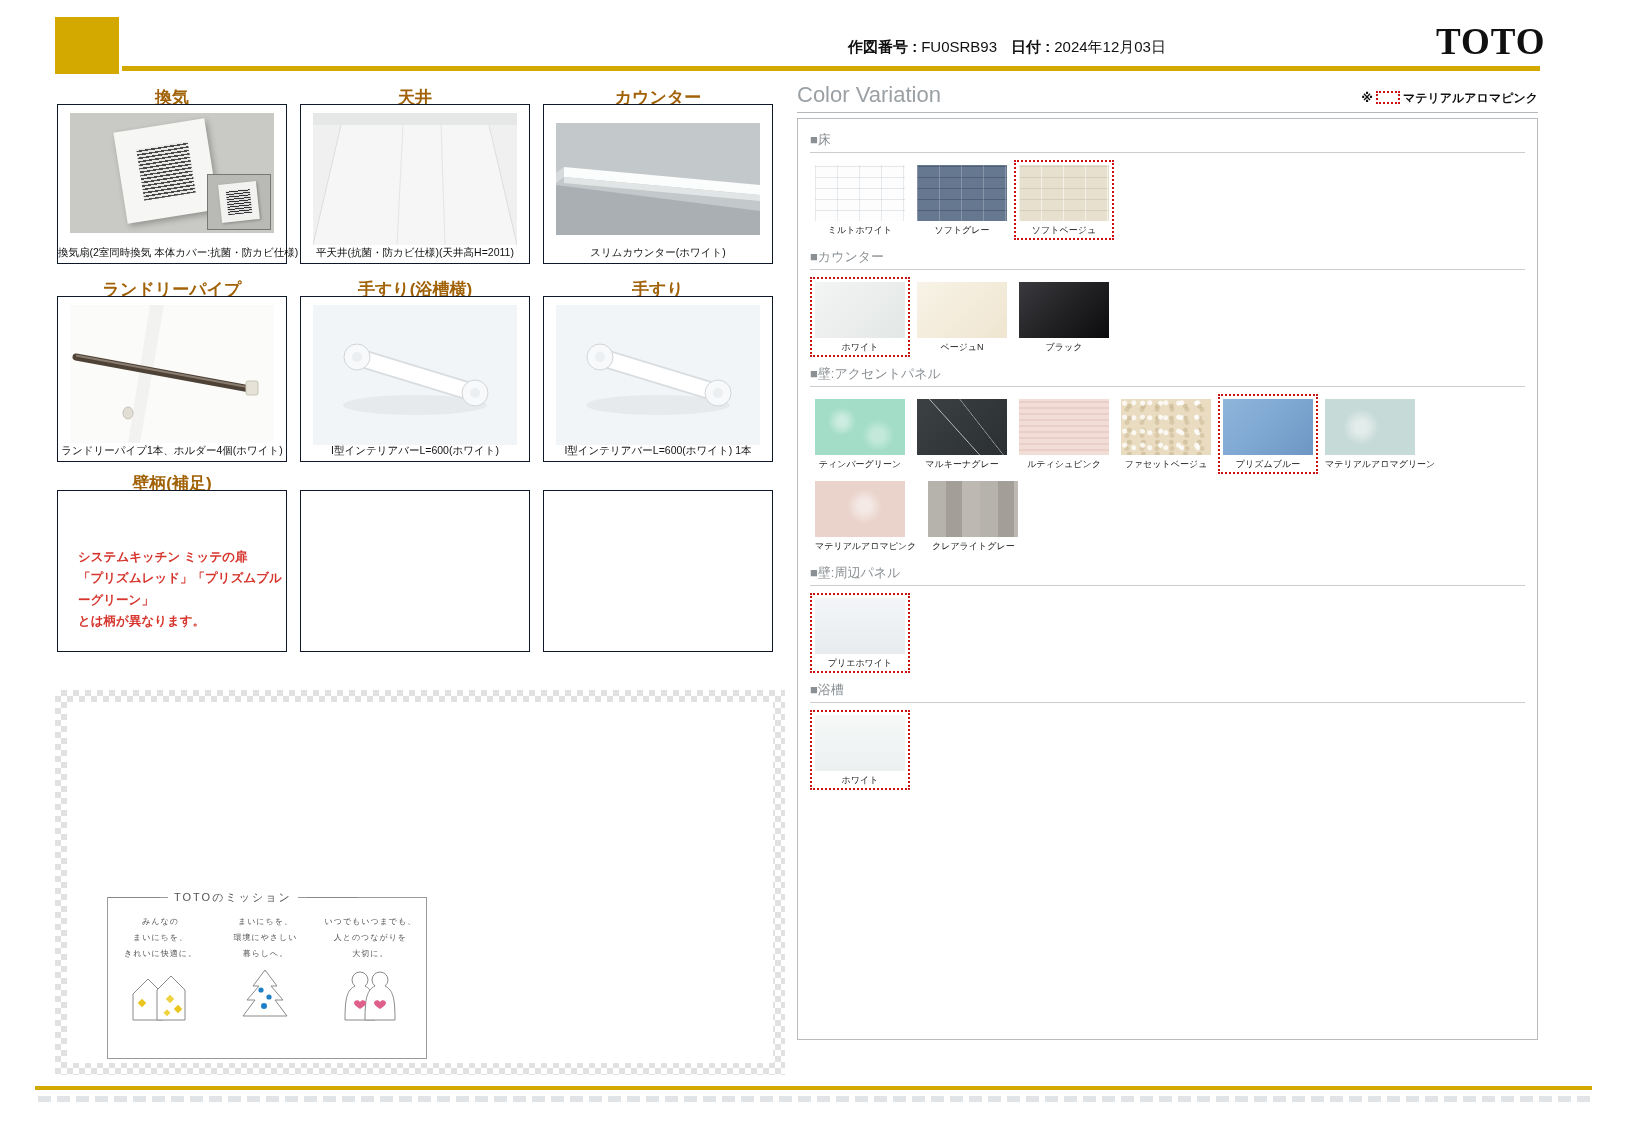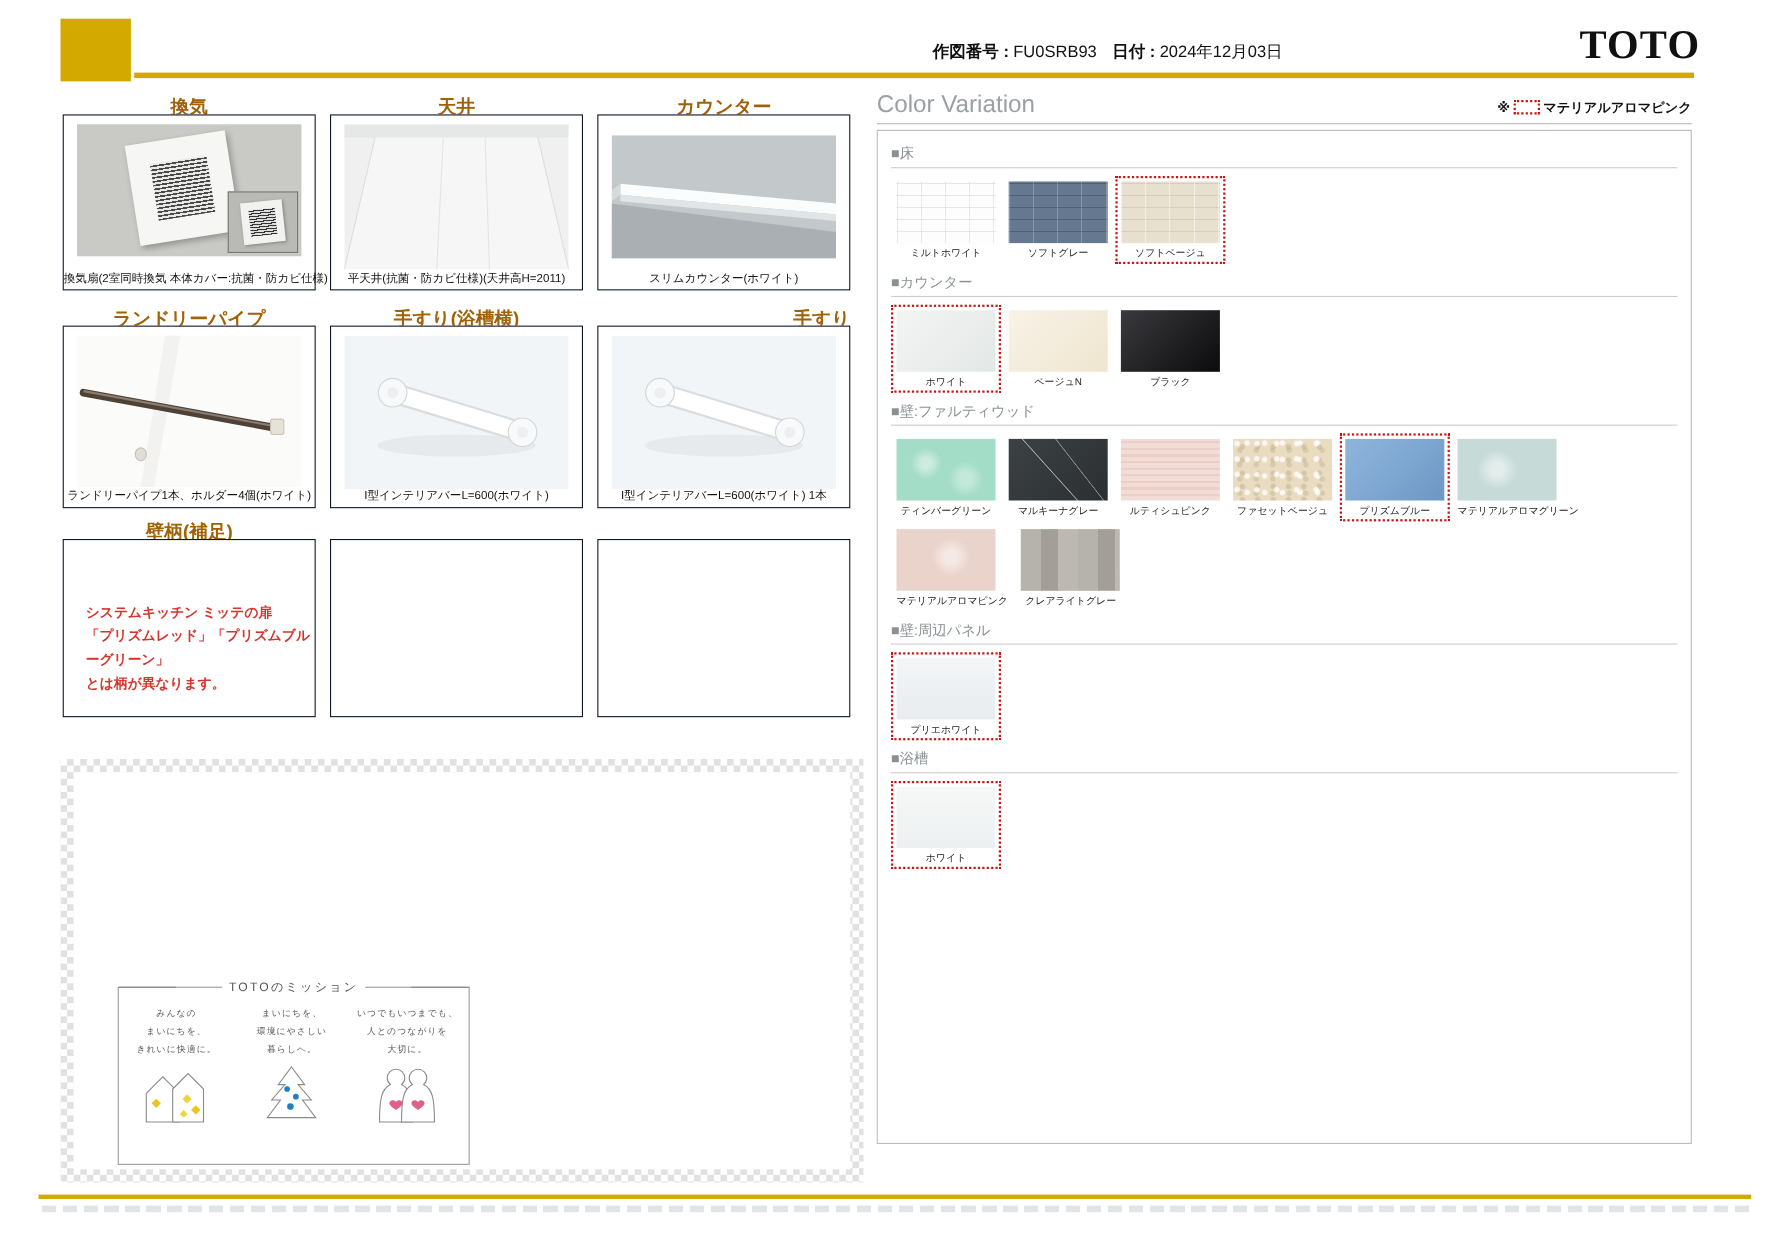--- a/index.html
+++ b/index.html
@@ -80,21 +80,21 @@
   .b-white { background:linear-gradient(180deg,#f6f8f8,#edf0f0); }
 
   
   .wall-note-text { position:absolute; left:20px; top:56px; color:#d6342c; font-weight:bold; font-size:12.5px; line-height:1.7; }
 
   
   .check-wrap { position:absolute; left:55px; top:690px; width:730px; height:385px;
                 background:repeating-conic-gradient(#e1e1e1 0% 25%,#ffffff 0% 50%) 0 0/12px 12px; }
   .check-inner { position:absolute; inset:12px; background:#fff; }
   .mission-box { position:absolute; left:40px; top:195px; width:320px; height:162px; border:1px solid #9a9a9a; background:#fff; }
-  .mission-title { position:absolute; top:-8px; left:0; right:0; display:flex; align-items:center; justify-content:space-between; gap:8px; background:transparent; }
+  .mission-title { position:absolute; top:-8px; left:0; right:0; display:flex; align-items:center; justify-content:flex-start; gap:8px; background:transparent; }
   .mission-title .mline { width:52px; height:1px; background:#888; }
   .mission-title .mtext { background:#fff; padding:0 6px; font-size:11px; letter-spacing:2px; color:#555; }
   .mission-cols { display:flex; justify-content:flex-start; padding-top:16px; }
   .mcol { width:33%; text-align:center; font-size:8px; letter-spacing:1px; color:#555; line-height:2; }
   .micon { margin-top:4px; height:58px; }
 
   
   .gold-rule-bottom { position:absolute; left:35px; top:1086px; width:1557px; height:4px; background:#d3a900; }
   .fine-print { position:absolute; left:38px; top:1096px; width:1552px; height:6px; opacity:.55;
                 background:repeating-linear-gradient(90deg,#c9ced3 0 13px,transparent 13px 19px); }
@@ -150,21 +150,21 @@
       <polygon points="8,44 204,62 204,72 8,54" fill="#fbfcfc"></polygon>
       <polygon points="8,54 204,72 204,78 8,60" fill="#e2e5e5"></polygon>
       <polygon points="0,60 8,54 8,44 0,50" fill="#d7dadb"></polygon>
     </svg>
   </div>
   <div class="p-caption">スリムカウンター(ホワイト)</div>
 </div>
 
 <div class="p-title" style="left:57px;top:278px;">ランドリーパイプ</div>
 <div class="p-title" style="left:300px;top:278px;">手すり(浴槽横)</div>
-<div class="p-title" style="left:543px;top:278px;text-align:right;">手すり</div>
+<div class="p-title" style="left:543px;top:278px;">手すり</div>
 
 <div class="p-box" style="left:57px;top:296px;height:166px;">
   <div class="p-img">
     <svg width="204" height="138" viewBox="0 0 204 138">
       <rect width="204" height="138" fill="#fbfbfa"></rect>
       <polygon points="80,0 94,0 70,138 58,138" fill="#f2f2f0"></polygon>
       <line x1="6" y1="52" x2="180" y2="84" stroke="#4e4237" stroke-width="7" stroke-linecap="round"></line>
       <line x1="6" y1="50.5" x2="180" y2="82.5" stroke="#8a7c6e" stroke-width="2"></line>
       <rect x="176" y="76" width="12" height="14" rx="2" fill="#e7e2d8" stroke="#c9c4ba"></rect>
       <ellipse cx="58" cy="108" rx="5" ry="6" fill="#e2ded6" stroke="#c6c2ba"></ellipse>
@@ -307,21 +307,21 @@
     <div class="cell">
         <div class="sw c-beigeN"></div>
         <div class="sw-label">ベージュN</div>
       </div>
     <div class="cell">
         <div class="sw c-black"></div>
         <div class="sw-label">ブラック</div>
       </div>
   </div>
 
-  <div class="cv-heading">■壁:ファルティウッド</div>
+  <div class="cv-heading">■壁:アクセントパネル</div>
   <hr class="cv-hr">
   <div class="cv-row">
     <div class="cell">
         <div class="sw a-timber"></div>
         <div class="sw-label">ティンバーグリーン</div>
       </div>
     <div class="cell">
         <div class="sw a-marquina"></div>
         <div class="sw-label">マルキーナグレー</div>
       </div>

